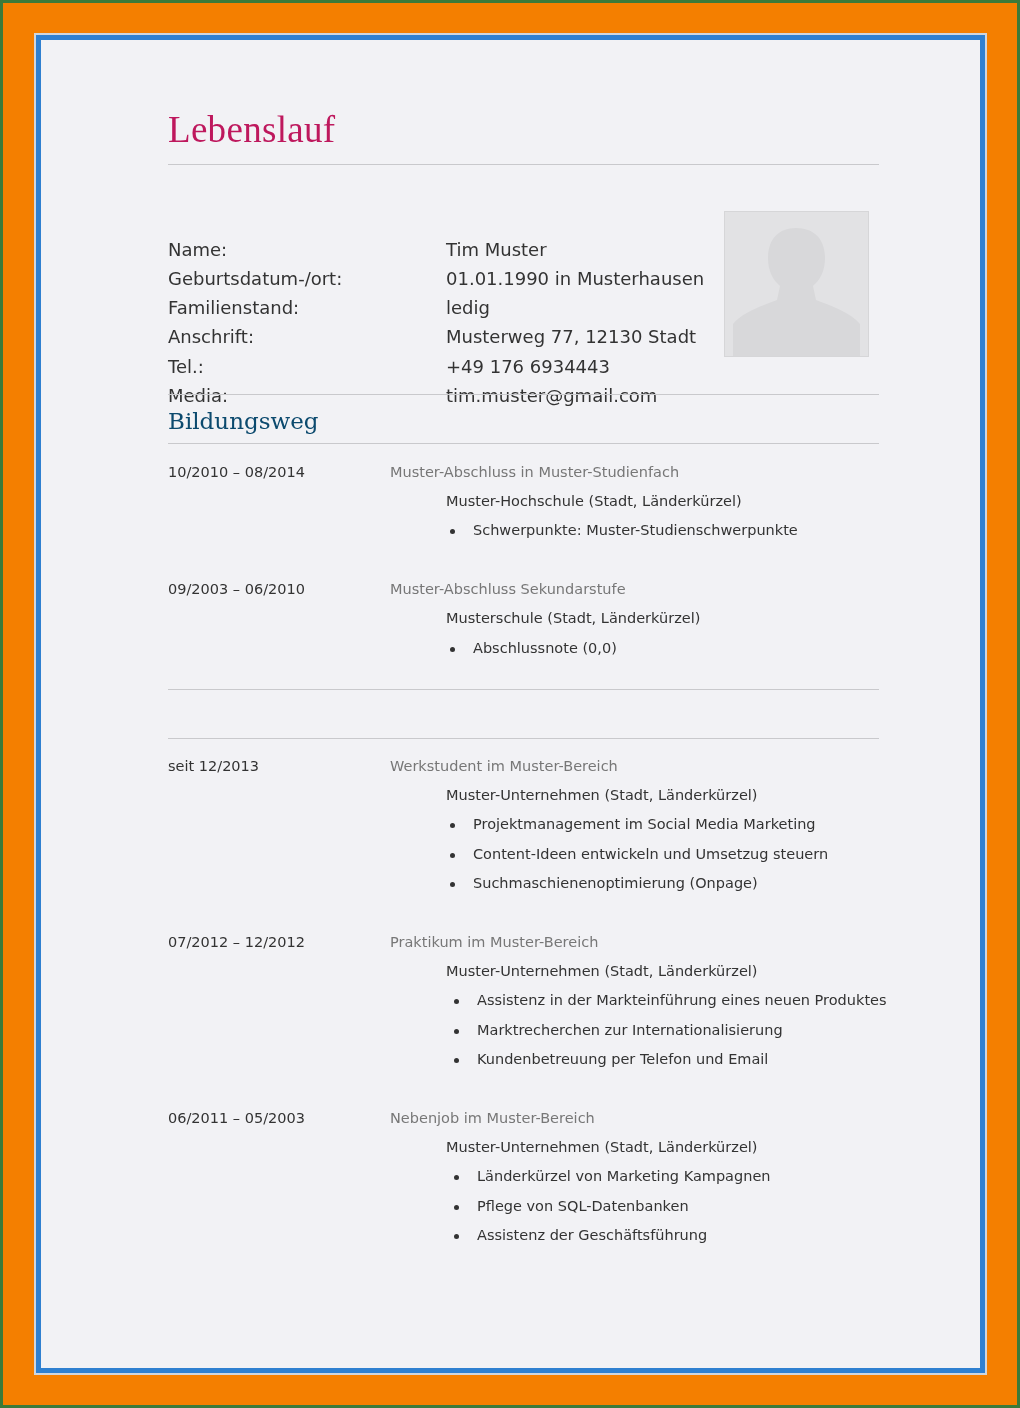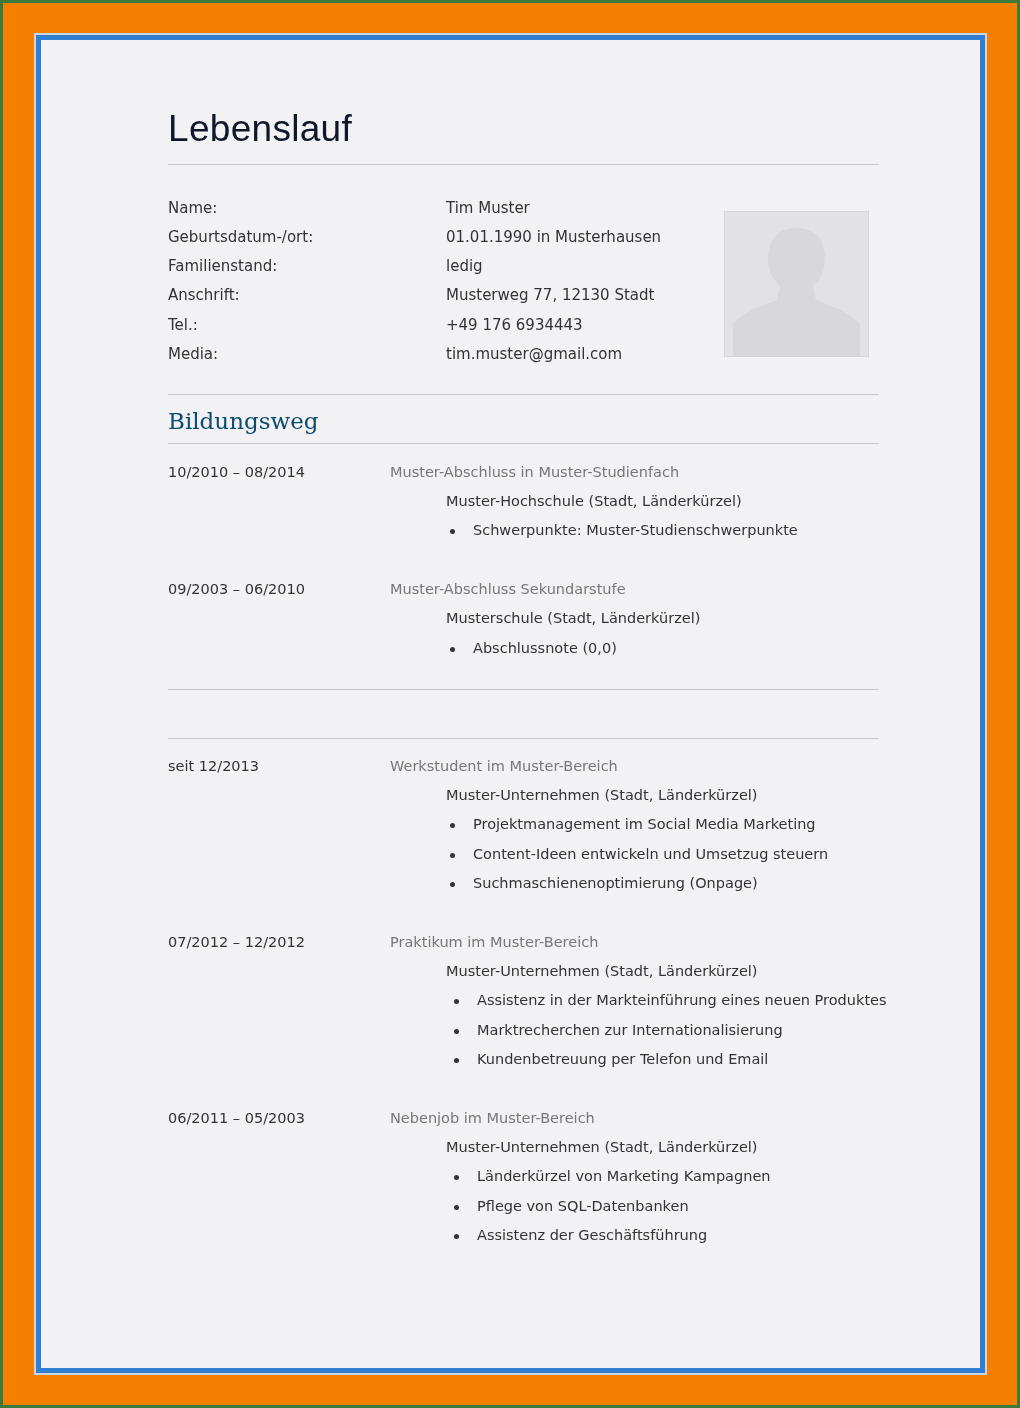--- a/index.html
+++ b/index.html
@@ -15,25 +15,25 @@
   .page {
     position: absolute; left: 36px; top: 35px; width: 949px; height: 1338px;
     box-sizing: border-box;
     background: #f2f2f5;
     border: 5px solid #2f80d0;
     box-shadow: 0 0 0 2px #cfd6de;
   }
   .content { position: absolute; left: 0; top: 0; width: 100%; height: 100%; }
   .title {
     position: absolute; left: 127px; top: 68px;
-    font-family: Liberation Sans, sans-serif;
-    font-size: 37px; color: #0f172a; letter-spacing: 0.3px;
+    font-family: Liberation Serif, serif;
+    font-size: 37px; color: #be185d; letter-spacing: 0.3px;
   }
   .rule { position: absolute; left: 127px; width: 711px; height: 1px; background: #c9c9cc; }
-  .row { position: absolute; font-size: 15px; color: #333; white-space: nowrap; }
+  .row { position: absolute; font-size: 18px; color: #333; white-space: nowrap; margin-top: 40px; }
   .lbl { left: 127px; }
   .val { left: 405px; }
   .photo {
     position: absolute; left: 683px; top: 171px; width: 143px; height: 144px;
     background: #e2e2e4; border: 1px solid #d6d6d8;
   }
   .section-title {
     position: absolute; left: 127px;
     font-family: "DejaVu Serif", "Liberation Serif", serif;
     font-size: 23px; color: #0c4a6e;

